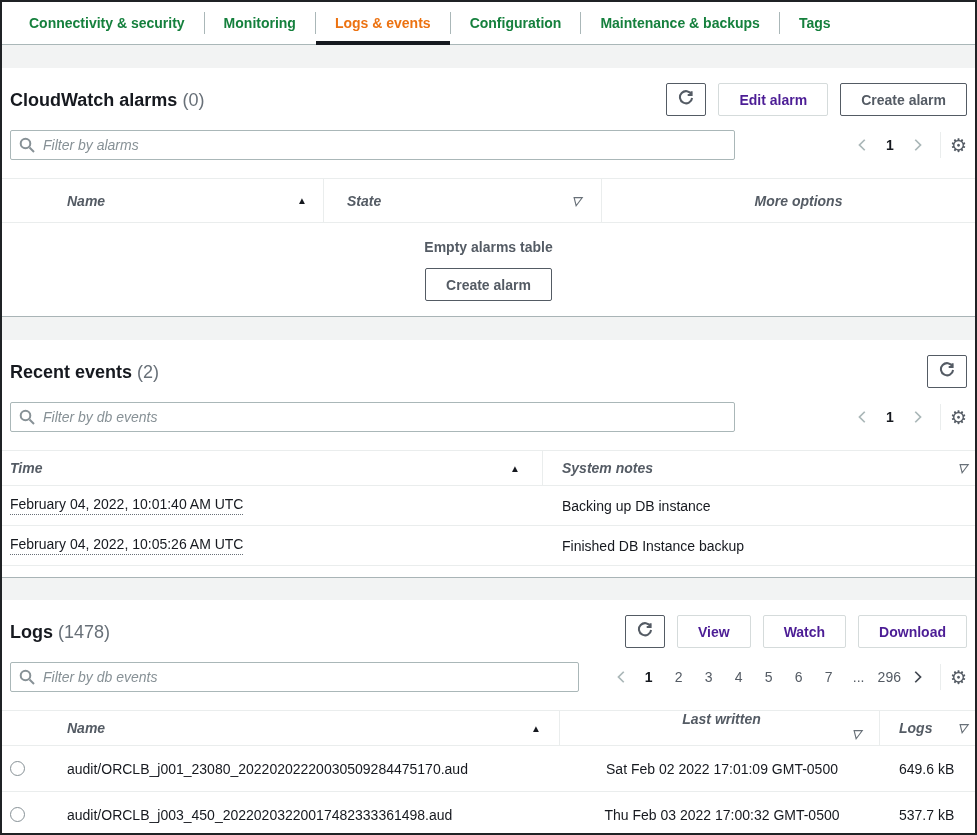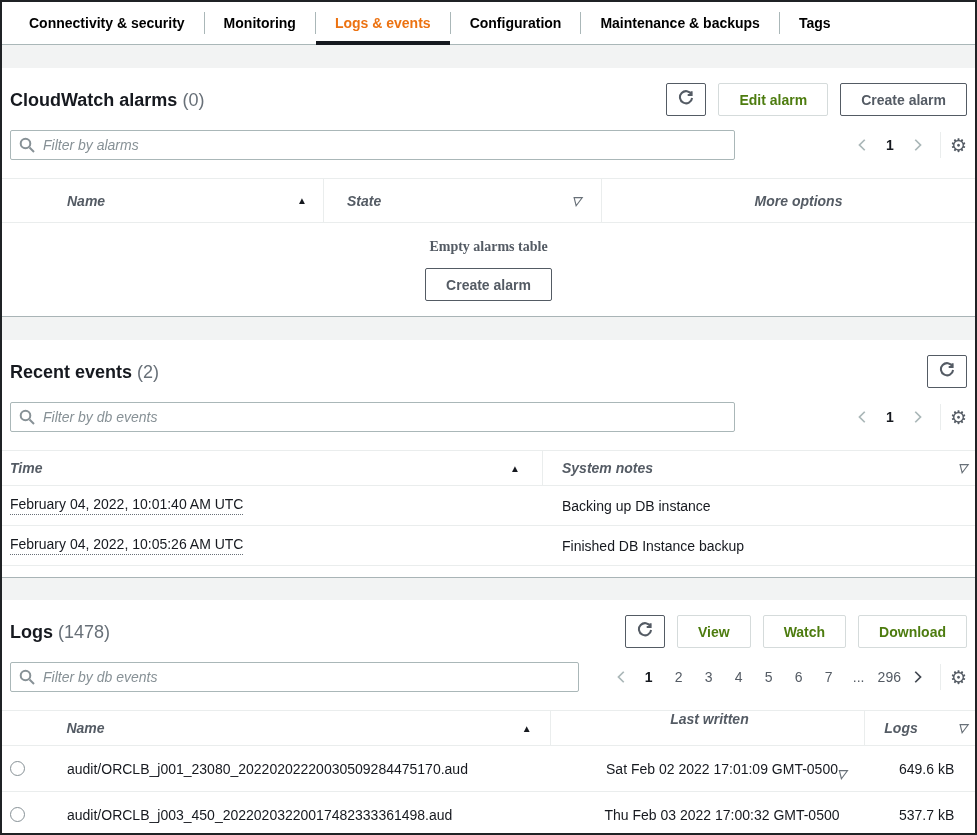--- a/index.html
+++ b/index.html
@@ -7,38 +7,38 @@
   .page {
     width:977px; height:835px;
     border:2px solid #1f2225;
     background:#f2f3f3;
     overflow:hidden;
     font-family:"Liberation Sans", sans-serif;
     font-size:14px; color:#16191f;
   }
   
   .tabbar { height:43px; background:#fff; border-bottom:1px solid #aab7b8; display:flex; align-items:stretch; padding-left:8px; }
-  .tab { display:flex; align-items:center; padding:0 19px; font-weight:700; color:#000000; position:relative; cursor:pointer; white-space:nowrap; }
+  .tab { display:flex; align-items:center; padding:0 19px; font-weight:700; color:#15803d; position:relative; cursor:pointer; white-space:nowrap; }
   .tab.active { color:#ec7211; }
   .tab.active::after { content:""; position:absolute; left:0; right:0; bottom:-1px; height:4px; background:#16191f; }
   .tab-divider { width:1px; background:#aab7b8; margin:10px 0; }
   .gap { height:23px; }
   
   .card { background:#fff; border-bottom:1px solid #a9b4b6; padding:0 8px; overflow:hidden; }
   .card1 { height:249px; }
   .card2 { height:238px; }
   .card3 { height:234px; border-bottom:none; }
   .section-head { display:flex; justify-content:space-between; align-items:flex-start; padding-top:15px; }
   .title-wrap { padding-top:7px; font-size:18px; font-weight:700; color:#16191f; }
   .count { font-weight:400; color:#687078; }
   .head-actions { display:flex; gap:12px; }
   .btn { height:33px; padding:0 20px; background:#fff; border:1px solid #545b64; border-radius:2px;
          font-family:inherit; font-weight:700; font-size:14px; color:#545b64;
          display:flex; align-items:center; justify-content:center; cursor:pointer; }
-  .btn.disabled { border-color:#d5dbdb; color:#4d7c0f; cursor:default; }
+  .btn.disabled { border-color:#d5dbdb; color:#4c1d95; cursor:default; }
   .btn.icon-btn { width:40px; padding:0; }
   
   .toolbar { display:flex; justify-content:space-between; align-items:center; margin-top:14px; }
   .search { position:relative; }
   .search.wide  { width:725px; }
   .search.narrow{ width:569px; }
   .search input { width:100%; height:30px; border:1px solid #aab7b8; border-radius:2px;
                   padding:0 8px 0 32px; font-size:14px; font-family:inherit; color:#16191f; outline:none; }
   .search input::placeholder { color:#879196; font-style:italic; }
   .mag { position:absolute; left:9px; top:7px; }
@@ -47,21 +47,21 @@
           color:#545b64; margin:0 4px; cursor:pointer; }
   .pnum.current { font-weight:700; color:#16191f; }
   .chev { width:24px; height:24px; display:flex; align-items:center; justify-content:center; cursor:pointer; }
   .pager-divider { width:1px; height:26px; background:#eaeded; margin:0 9px 0 11px; }
   .gear { font-family:"DejaVu Sans", sans-serif; font-size:19px; color:#545b64; line-height:1; cursor:pointer; }
   
   .table { margin:18px -8px 0; }
   .thead { display:flex; border-top:1px solid #eaeded; border-bottom:1px solid #eaeded;
            font-weight:700; color:#545b64;font-style:italic; }
   .th { display:flex; align-items:center; height:43px; }
-  .compact .th { height:34px;gap:40px; }
+  .compact .th { height:34px; }
   .th.bordered { border-right:1px solid #eaeded; }
   .sort-asc  { margin-left:auto; font-size:10px; color:#16191f; }
   .sort-ind  { margin-left:auto; font-size:12px; color:#687078; }
   .trow { display:flex; align-items:center; border-bottom:1px solid #eaeded; }
   .events-table .trow { height:40px; }
   .logs-table  .trow { height:46px; }
   .cell { display:flex; align-items:center; }
   
   .a-name  { width:322px; padding:0 16px 0 65px; }
   .a-state { width:278px; padding:0 20px 0 23px; }
@@ -71,21 +71,21 @@
   .e-notes { flex:1; padding:0 8px 0 19px; }
   
   .l-radio { width:40px; padding-left:8px; }
   .l-name  { width:518px; padding:0 18px 0 25px; }
   .l-last  { width:320px; padding:0 18px 0 22px;flex-direction:column; }
   .l-size  { flex:1; padding:0 8px 0 19px; }
   .radio { width:15px; height:15px; border:1px solid #879196; border-radius:50%; background:#fff; cursor:pointer; }
   .tip { border-bottom:1px dotted #687078; padding-bottom:2px; cursor:pointer;text-align:center; }
   
   .empty { text-align:center; padding-top:16px; }
-  .empty-title { font-weight:700; color:#545b64;font-family:Liberation Serif, serif; }
+  .empty-title { font-weight:700; color:#545b64; }
   .empty .btn { margin:13px auto 0; display:inline-flex; }
 </style>
 </head>
 <body>
 
 <div class="page">
 
   <div class="tabbar">
     <div class="tab">Connectivity &amp; security</div>
     <div class="tab-divider"></div>

